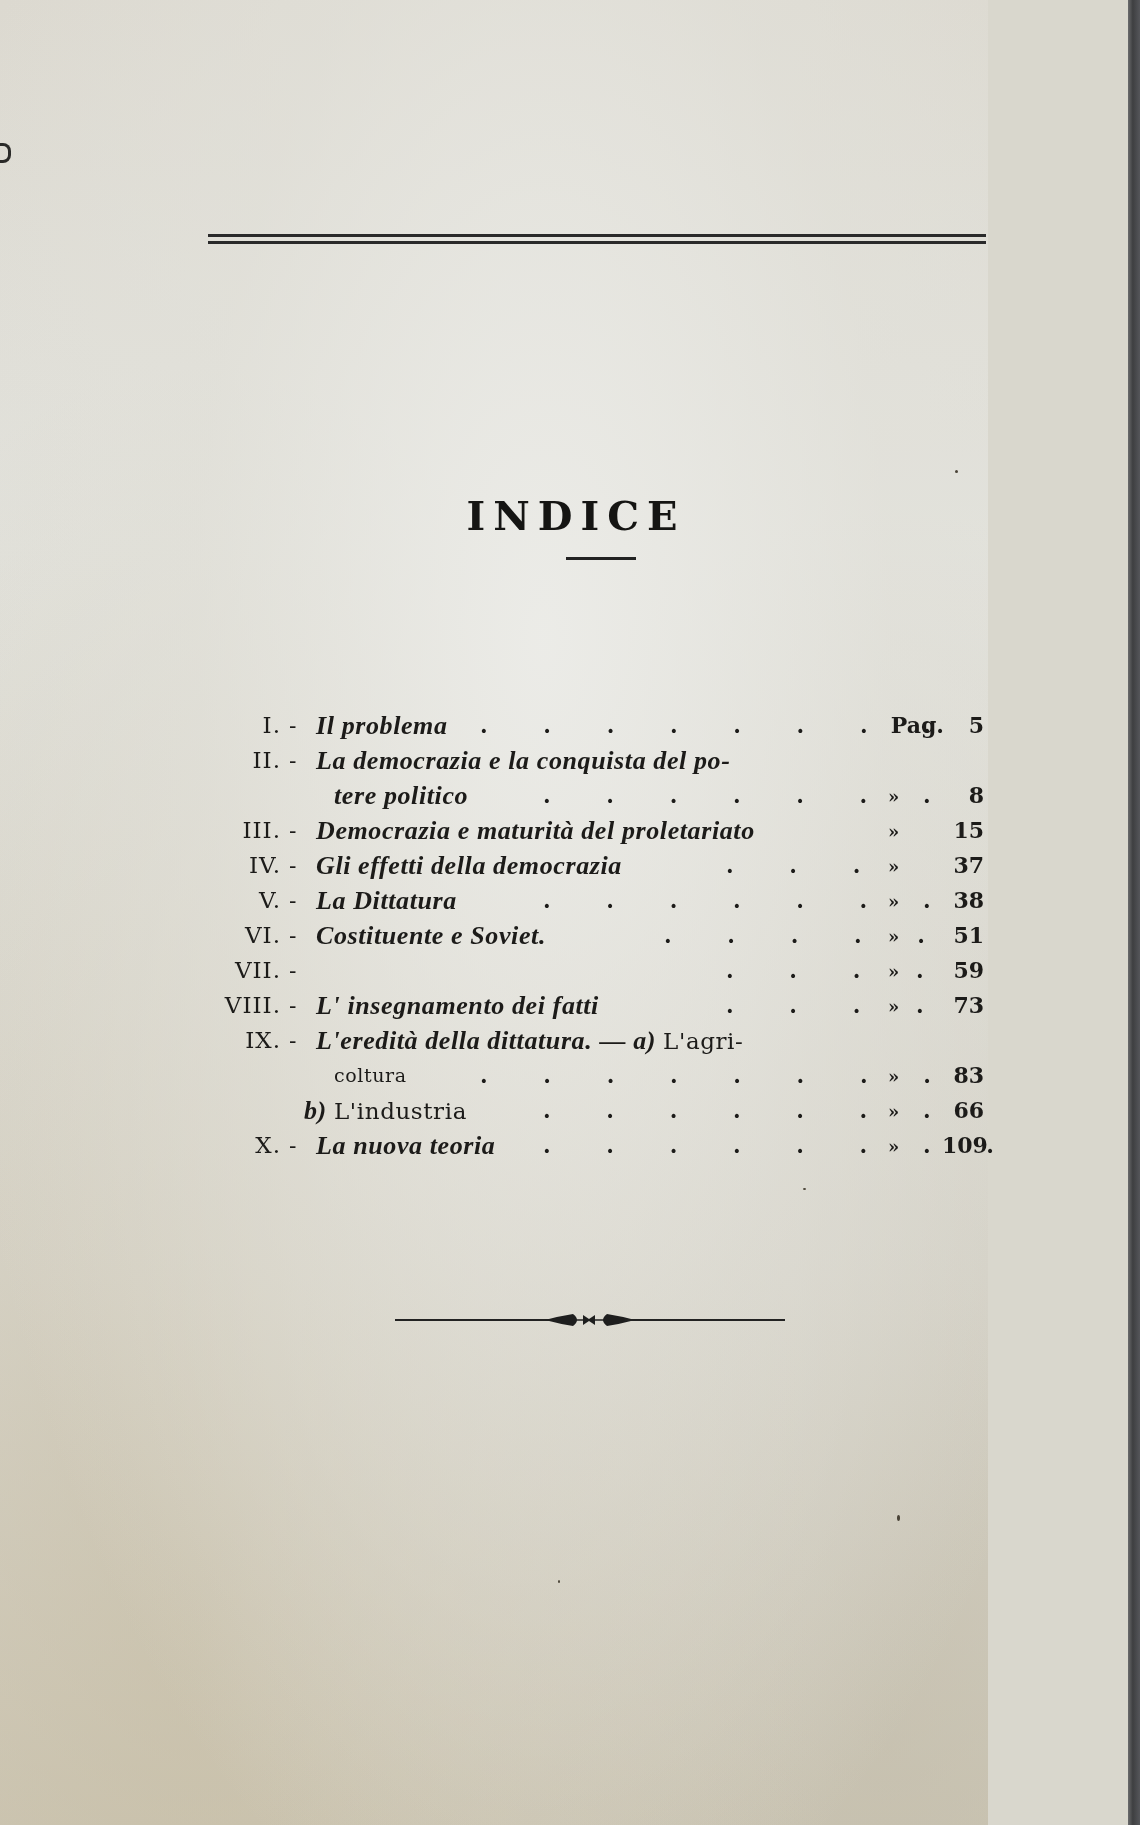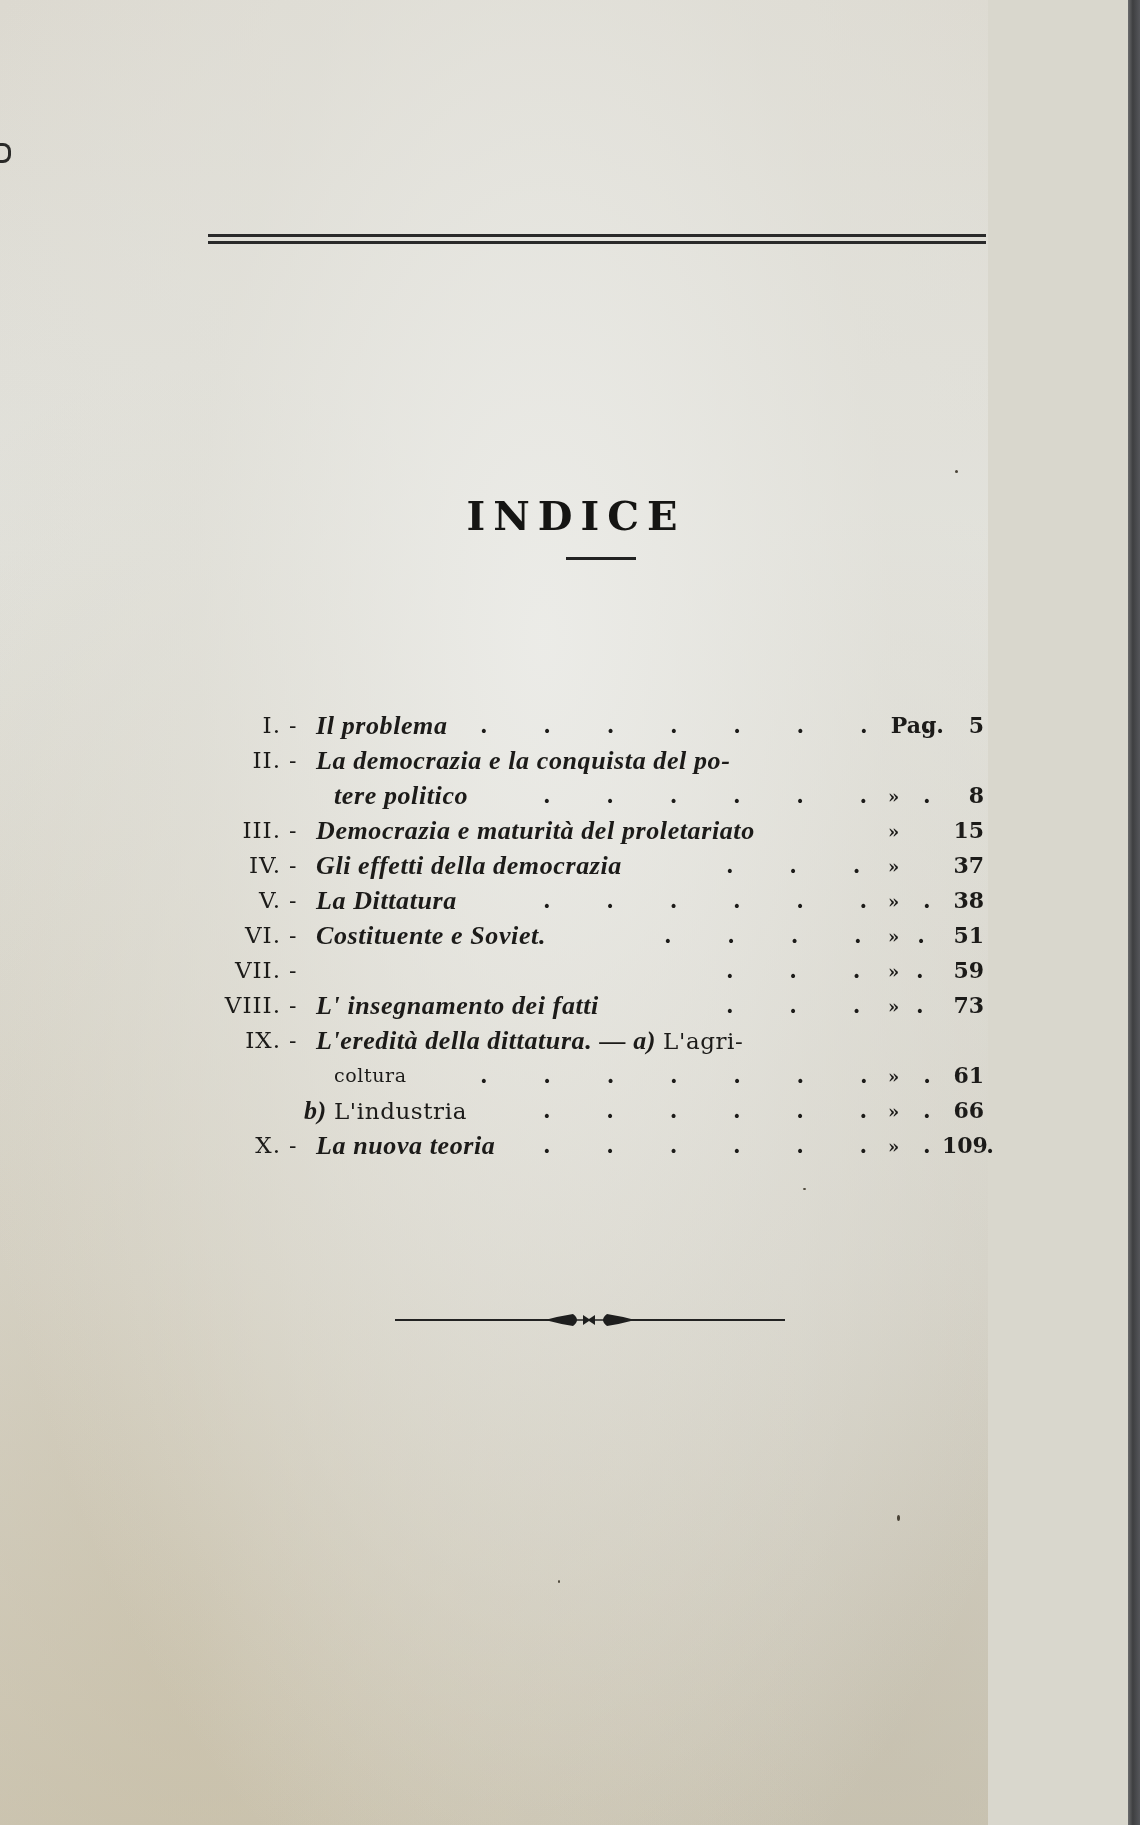--- a/index.html
+++ b/index.html
@@ -207,21 +207,21 @@
     </div>
 
     <div class="toc-row">
       <span class="numeral">IX.</span>
       <span class="sep">-</span>
       <span class="entry"><span>L'eredità della dittatura. —</span> <span class="it">a)</span> <span class="up">L'agri-</span></span>
     </div>
     <div class="toc-row">
       <span class="entry cont upright">coltura</span>
       <span class="dots" style="left:272px;">. . . . . . . .</span>
-      <span class="pag"><span class="quote">»</span><span class="num">61</span></span>
+      <span class="pag"><span class="quote">»</span><span class="num">83</span></span>
     </div>
 
     <div class="toc-row">
       <span class="entry sub"><span class="it">b)</span> <span class="up">L'industria</span></span>
       <span class="dots" style="left:335px;">. . . . . . .</span>
       <span class="pag"><span class="quote">»</span><span class="num">66</span></span>
     </div>
 
     <div class="toc-row">
       <span class="numeral">X.</span>

